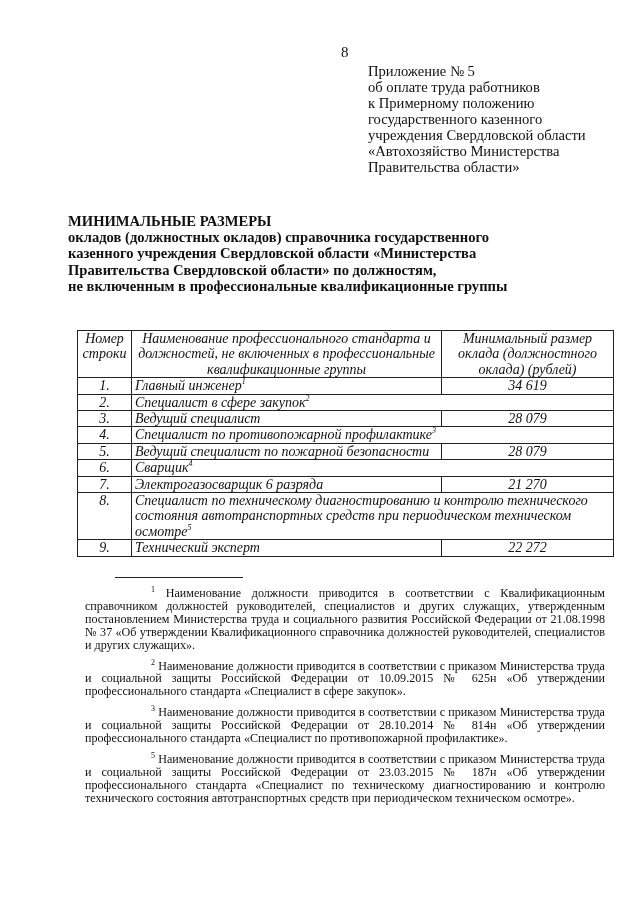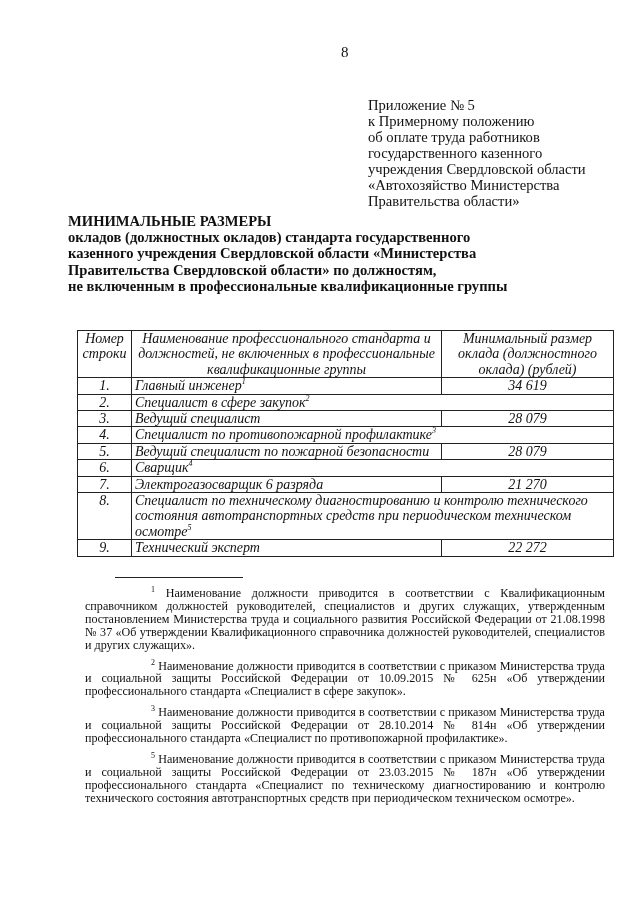--- a/index.html
+++ b/index.html
@@ -22,21 +22,20 @@
     font-size: 15px;
     line-height: 16px;
   }
   .appendix {
     position: absolute;
     left: 368px;
     top: 63px;
     width: 260px;
     font-size: 14.6px;
     line-height: 16px;
-    margin-top: 34px;
   }
   .appendix div { white-space: nowrap; }
   .title-block {
     position: absolute;
     left: 68px;
     top: 213px;
     width: 570px;
     text-align: left;
     font-weight: bold;
     font-size: 14.6px;
@@ -90,31 +89,31 @@
   }
   .footnote sup { font-size: 8px; }
 </style>
 </head>
 <body>
 
 <div class="page-number">8</div>
 
 <div class="appendix">
   <div>Приложение № 5</div>
+  <div>об оплате труда работников</div>
   <div>к Примерному положению</div>
-  <div>об оплате труда работников</div>
   <div>государственного казенного</div>
   <div>учреждения Свердловской области</div>
   <div>«Автохозяйство Министерства</div>
   <div>Правительства области»</div>
 </div>
 
 <div class="title-block">
   <div>МИНИМАЛЬНЫЕ РАЗМЕРЫ</div>
-  <div>окладов (должностных окладов) стандарта государственного</div>
+  <div>окладов (должностных окладов) справочника государственного</div>
   <div>казенного учреждения Свердловской области «Министерства</div>
   <div>Правительства Свердловской области» по должностям,</div>
   <div>не включенным в профессиональные квалификационные группы</div>
 </div>
 
 <table class="salary-table">
   <thead>
     <tr class="header-row">
       <th class="col-num">Номер строки</th>
       <th class="col-name">Наименование профессионального стандарта и должностей, не включенных в профессиональные квалификационные группы</th>

